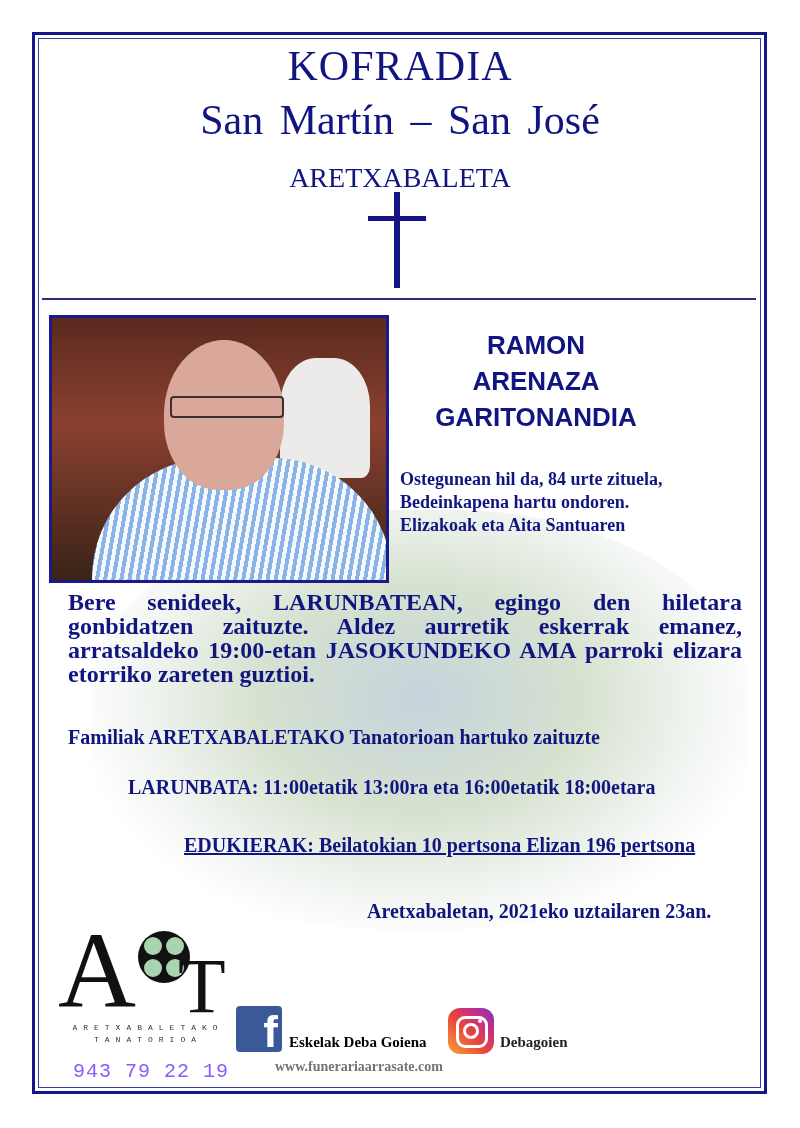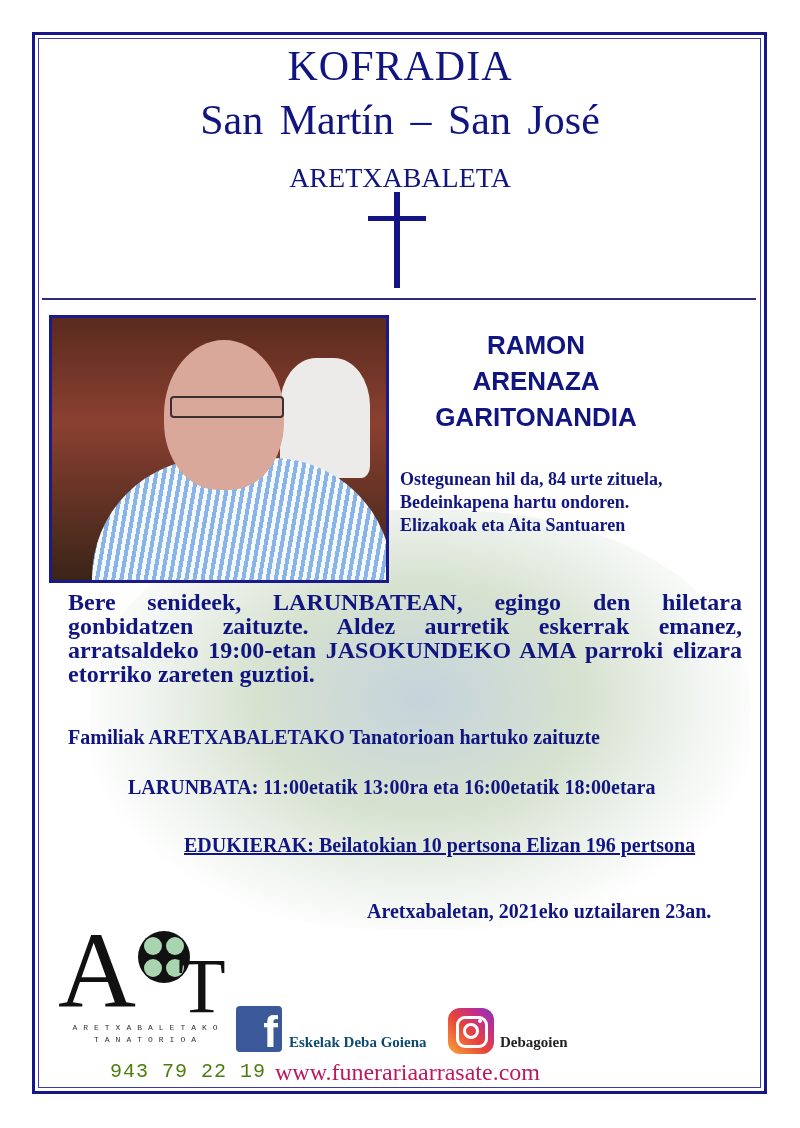--- a/index.html
+++ b/index.html
@@ -33,29 +33,29 @@
   .l-lar{left:128px;top:776px;}
   .l-edu{left:184px;top:824px;text-decoration:underline;margin-top:10px;}
   .l-date{left:367px;top:900px;text-align:center;}
   .logo{position:absolute;left:58px;top:925px;width:180px;height:140px;}
   .logo .bigA{position:absolute;left:0;top:-8px;font-size:108px;font-family:"Liberation Serif",serif;color:#111;line-height:1;}
   .logo .bigT{position:absolute;left:120px;top:22px;font-size:78px;font-family:"Liberation Serif",serif;color:#111;line-height:1;}
   .logo .lauburu{position:absolute;left:80px;top:6px;width:52px;height:52px;border-radius:50%;background:#111;}
   .logo .lauburu span{position:absolute;width:18px;height:18px;border-radius:50%;background:#a8d4b0;}
   .logo .sub1{position:absolute;left:0;top:98px;width:180px;text-align:center;font-family:"Liberation Mono",monospace;font-size:8px;letter-spacing:6px;color:#333;}
   .logo .sub2{position:absolute;left:0;top:110px;width:180px;text-align:center;font-family:"Liberation Mono",monospace;font-size:8px;letter-spacing:6px;color:#333;}
-  .phone{position:absolute;left:73px;top:1060px;font-family:"Liberation Mono",monospace;font-size:20px;color:#4d7c0f;letter-spacing:1px;white-space:nowrap;margin-left:37px;}
+  .phone{position:absolute;left:73px;top:1060px;font-family:"Liberation Mono",monospace;font-size:20px;color:#8b5cf6;letter-spacing:1px;white-space:nowrap;}
   .fb{position:absolute;left:236px;top:1006px;width:46px;height:46px;border-radius:4px;background:#3b5998;color:#fff;font-family:"Liberation Sans",sans-serif;font-weight:bold;font-size:44px;text-align:right;padding-right:4px;box-sizing:border-box;line-height:52px;overflow:hidden;}
-  .fb-label{position:absolute;left:289px;top:1034px;font-weight:bold;font-size:15px;color:#0c4a6e;white-space:nowrap;}
+  .fb-label{position:absolute;left:289px;top:1034px;font-weight:bold;font-size:15px;color:#000000;white-space:nowrap;}
   .ig{position:absolute;left:448px;top:1008px;width:46px;height:46px;border-radius:12px;background:linear-gradient(45deg,#f9a43a 0%,#e8443a 45%,#c22e8a 75%,#7a38c4 100%);}
   .ig .ring{position:absolute;left:8px;top:8px;width:26px;height:26px;border:3px solid #fff;border-radius:9px;}
   .ig .lens{position:absolute;left:15px;top:15px;width:10px;height:10px;border:3px solid #fff;border-radius:50%;}
   .ig .dot{position:absolute;left:30px;top:11px;width:4px;height:4px;border-radius:50%;background:#fff;}
   .ig-label{position:absolute;left:500px;top:1034px;font-weight:bold;font-size:15px;color:#222;white-space:nowrap;}
-  .web{position:absolute;left:275px;top:1059px;font-weight:normal;font-size:24px;color:#be185d;white-space:nowrap;}
+  .web{position:absolute;left:275px;top:1059px;font-weight:bold;font-size:14px;color:#737373;white-space:nowrap;}
 </style>
 </head>
 <body>
 
 <div class="frame">
     <div class="frame-inner"></div>
   </div>
 
 <div class="t title1">KOFRADIA</div>
 <div class="t title2">San Martín – San José</div>

